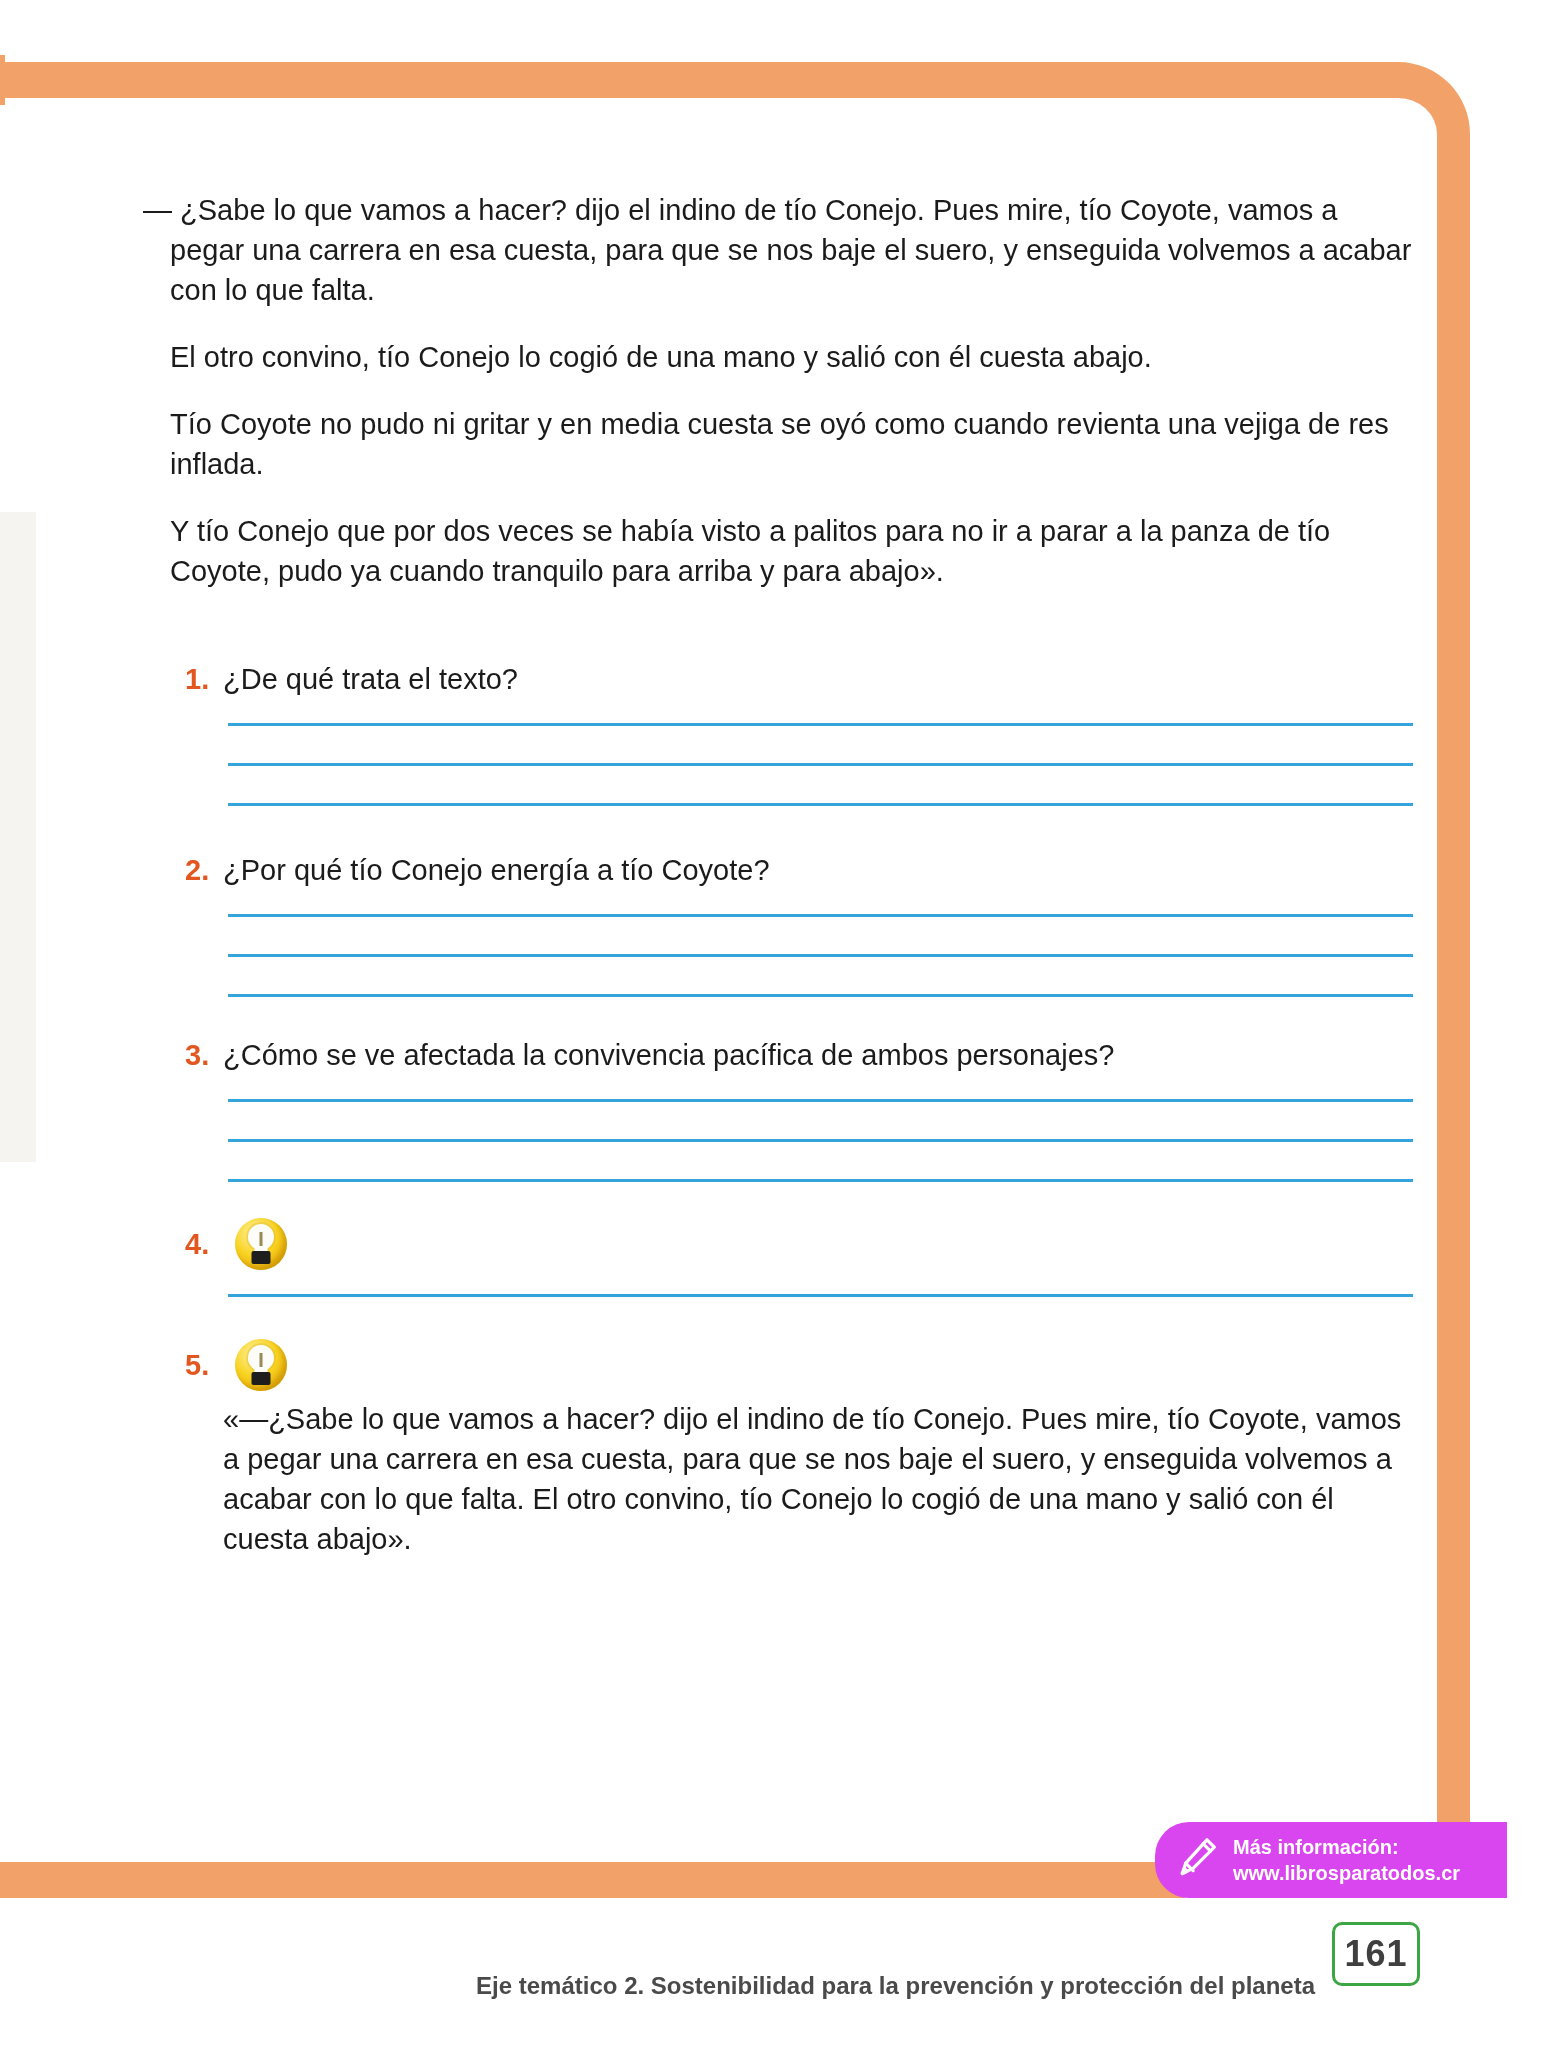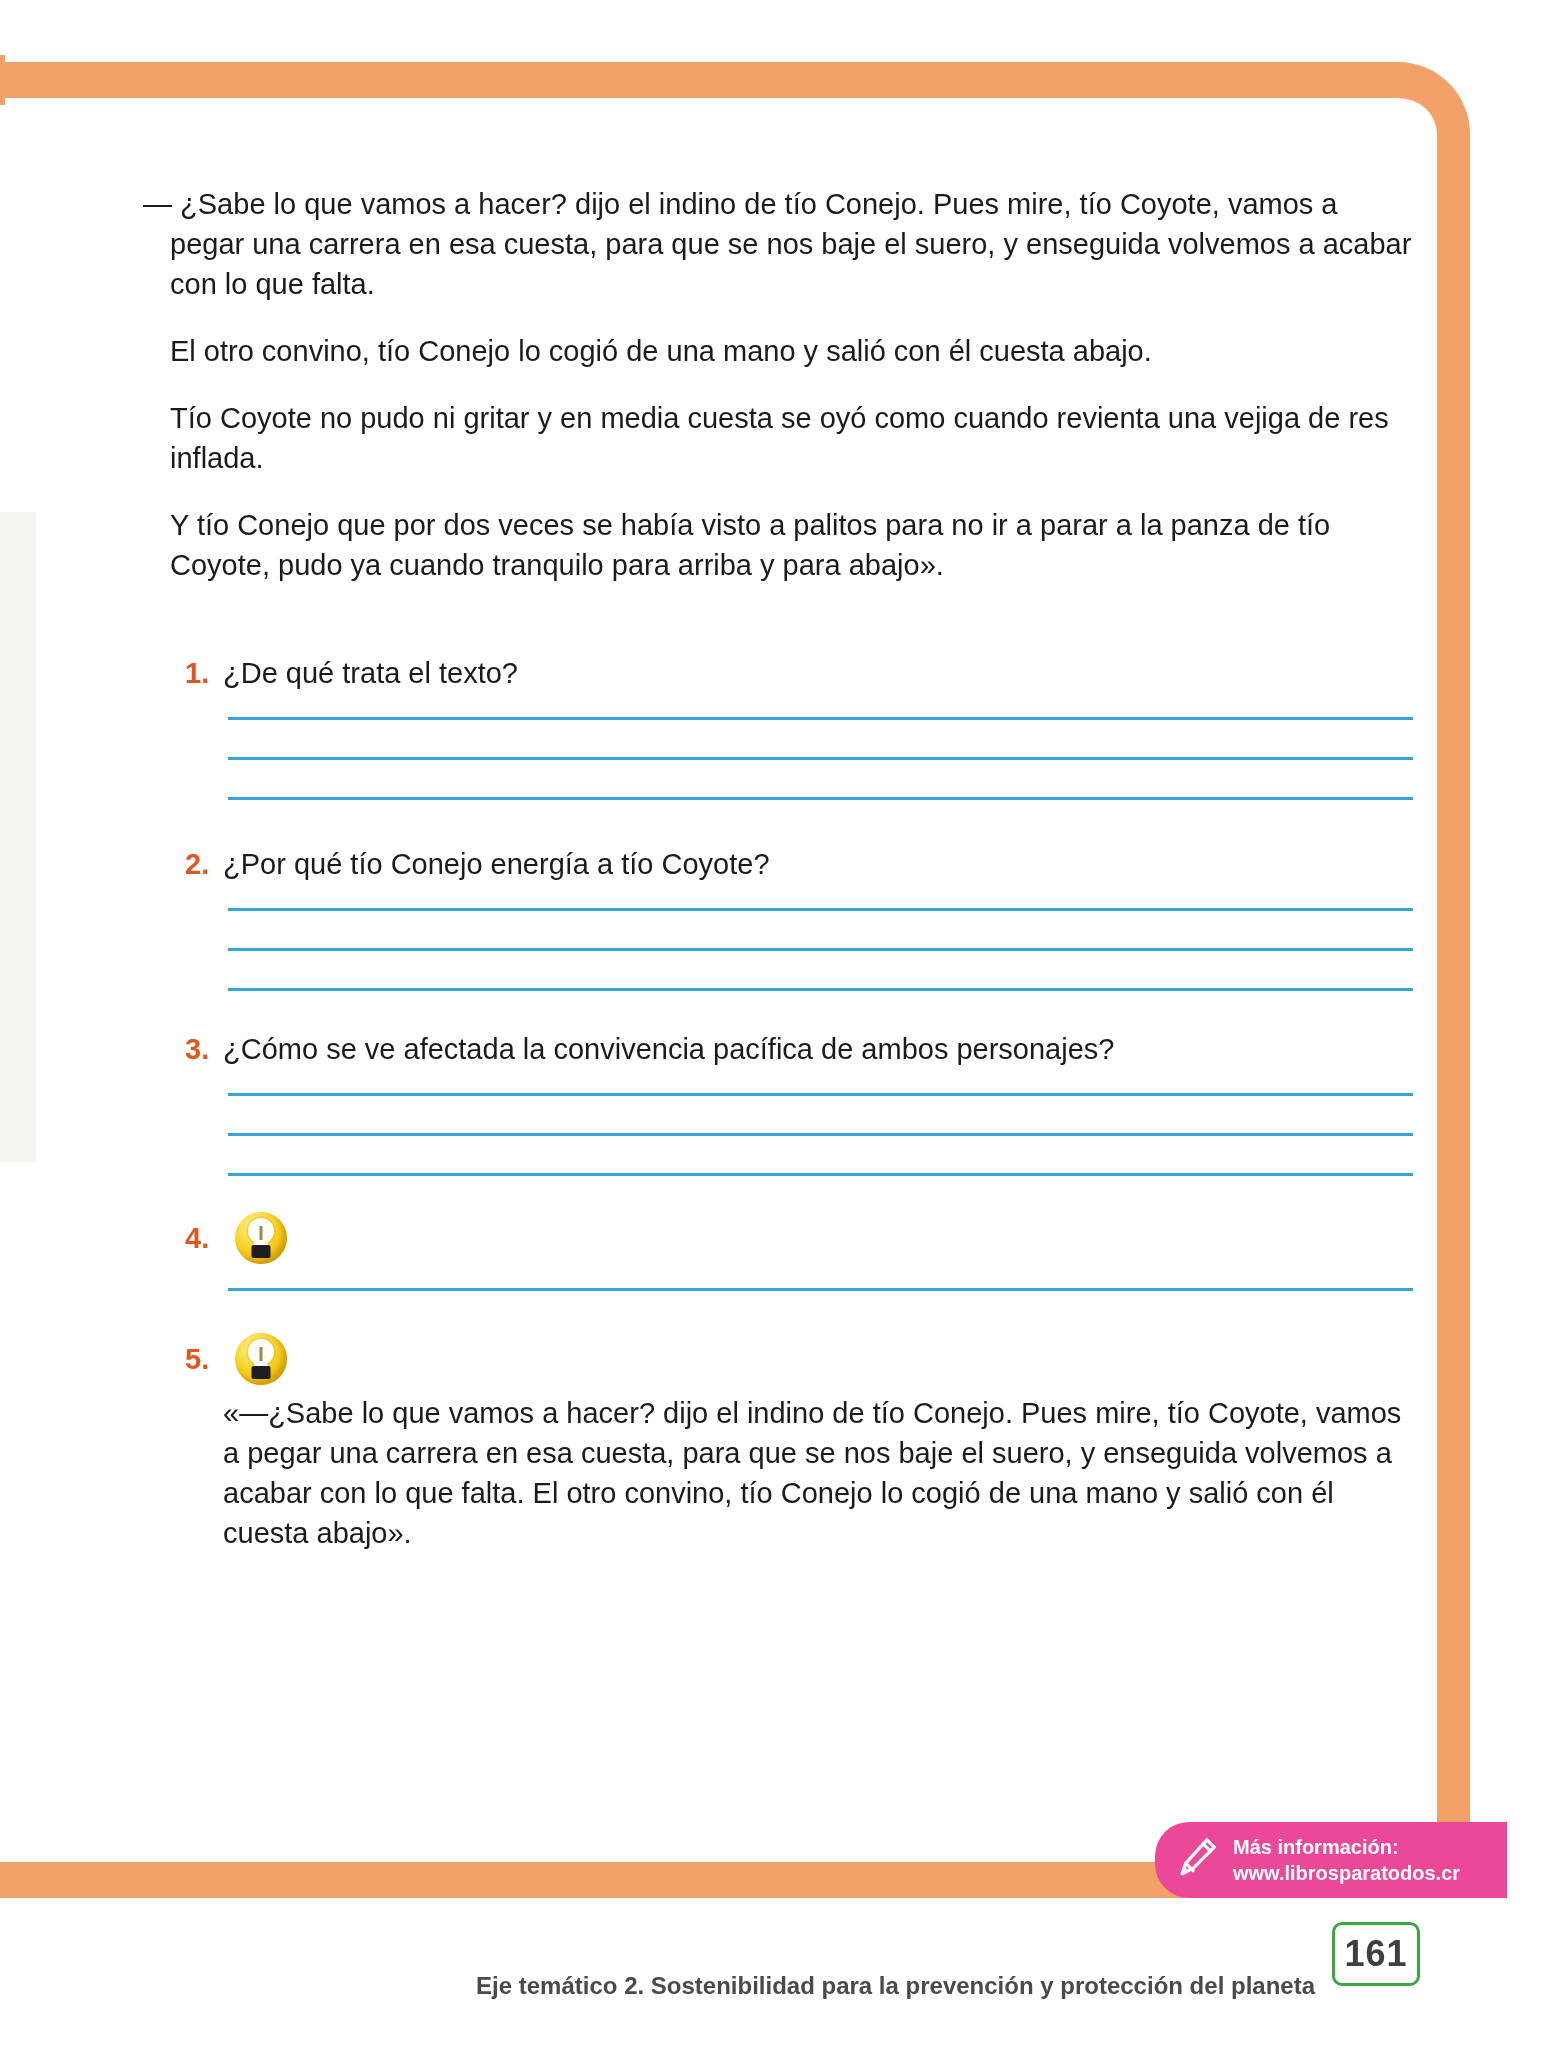--- a/index.html
+++ b/index.html
@@ -23,21 +23,21 @@
     border-top:36px solid #f2a269;
     border-right:33px solid #f2a269;
     border-top-right-radius:72px;
   }
   .edge-tab{
     position:absolute;left:0;top:55px;width:5px;height:50px;
     background:#f2a269;
   }
   
   .content{
-    position:absolute;left:143px;top:184px;width:1270px;
+    position:absolute;left:143px;top:190px;width:1270px;
   }
   .story p{
     margin:0 0 27px 27px;
     font-size:29px;line-height:40px;
   }
   .story p.first{
     margin-left:27px;text-indent:-27px;
   }
   .author-line{
     text-align:right;
@@ -96,21 +96,21 @@
     width:19px;height:13px;background:#1e1e1e;border-radius:2px;
   }
 
   
   .footer-band{
     position:absolute;left:0;top:1862px;width:1185px;height:36px;
     background:#f2a269;
   }
   .info-badge{
     position:absolute;left:1155px;top:1822px;width:352px;height:76px;
-    background:#ec4899;border-radius:34px 0 0 34px;
+    background:#d946ef;border-radius:34px 0 0 34px;
     display:flex;align-items:center;
   }
   .pencil-icon{flex:0 0 auto;margin-left:16px;}
   .badge-text{margin-left:10px;color:#ffffff;font-weight:bold;}
   .badge-text .l1{font-size:20px;line-height:26px;}
   .badge-text .l2{font-size:20px;line-height:26px;}
 
   
   .theme-line{
     position:absolute;left:0;top:1936px;width:1315px;

